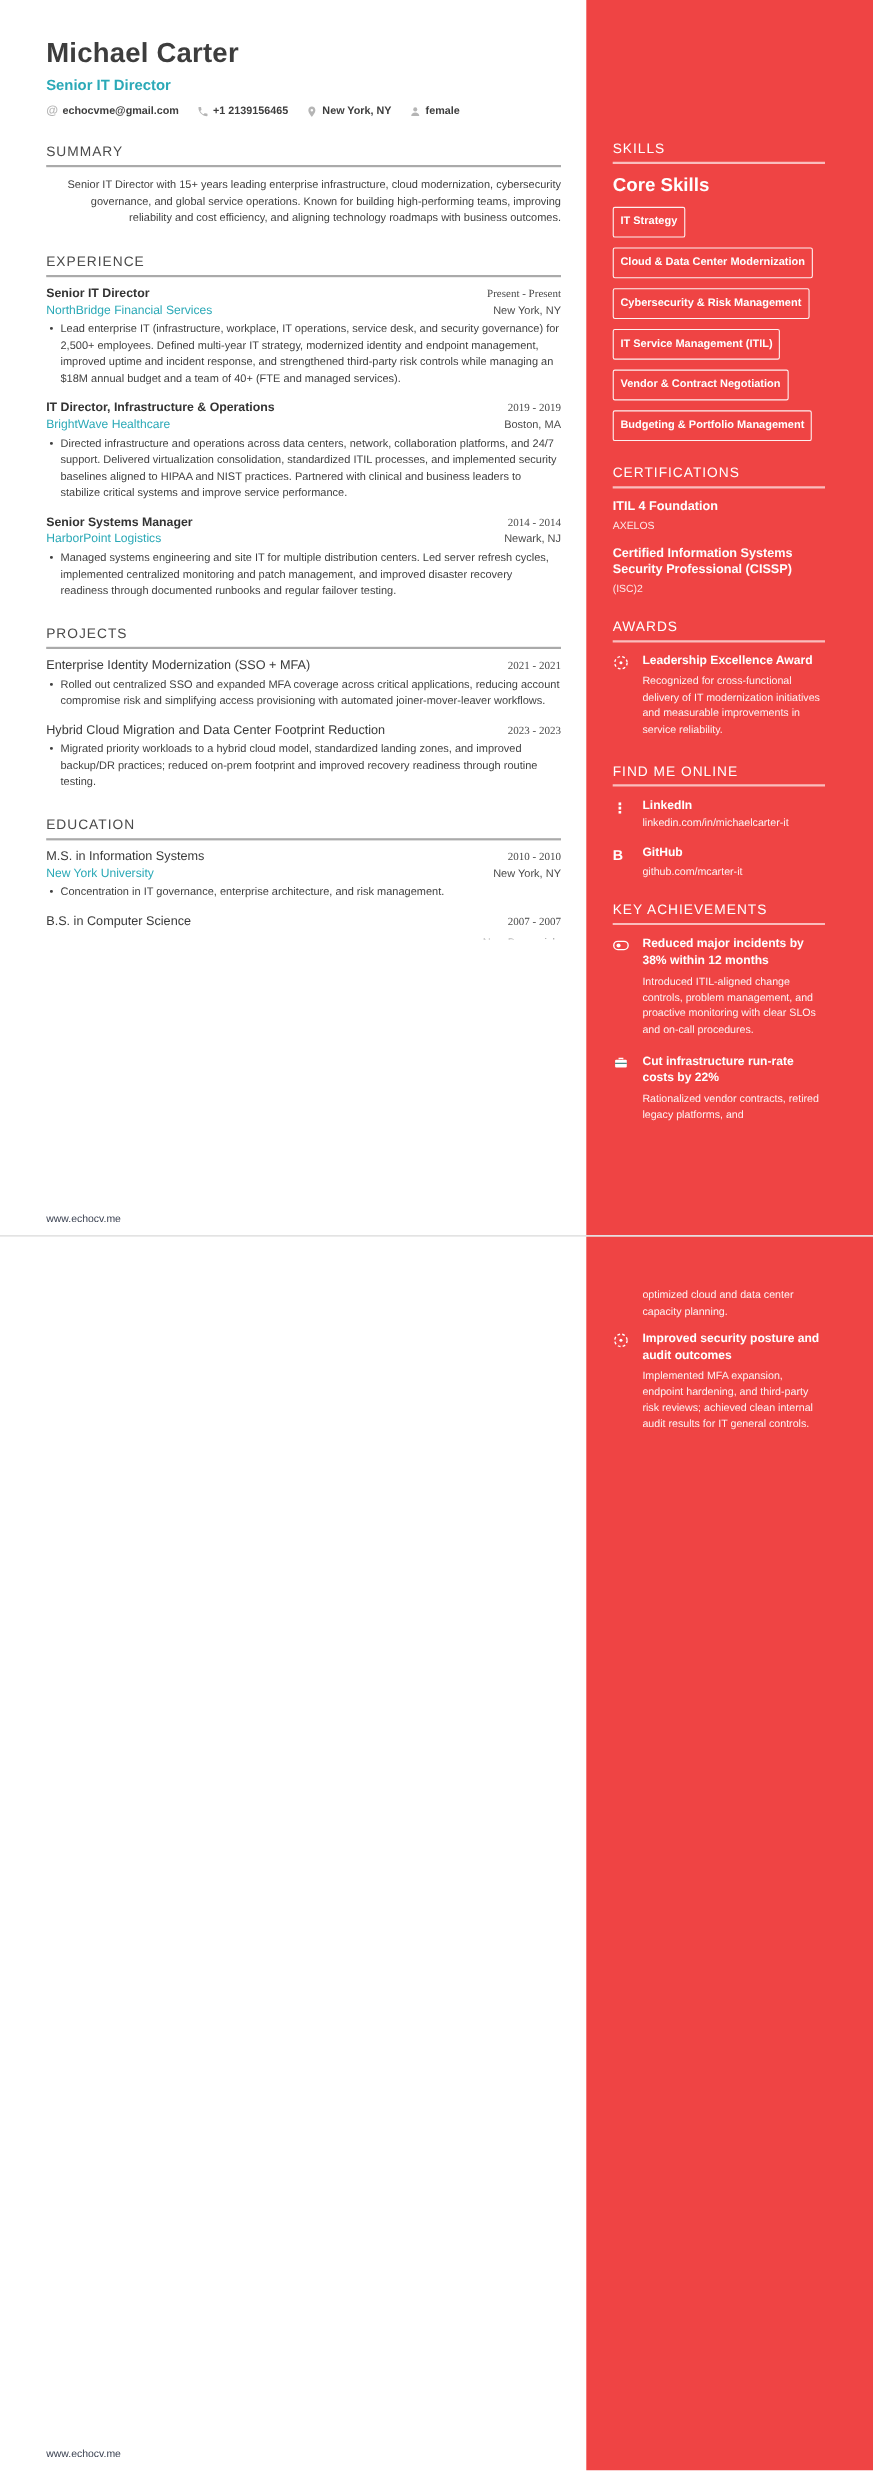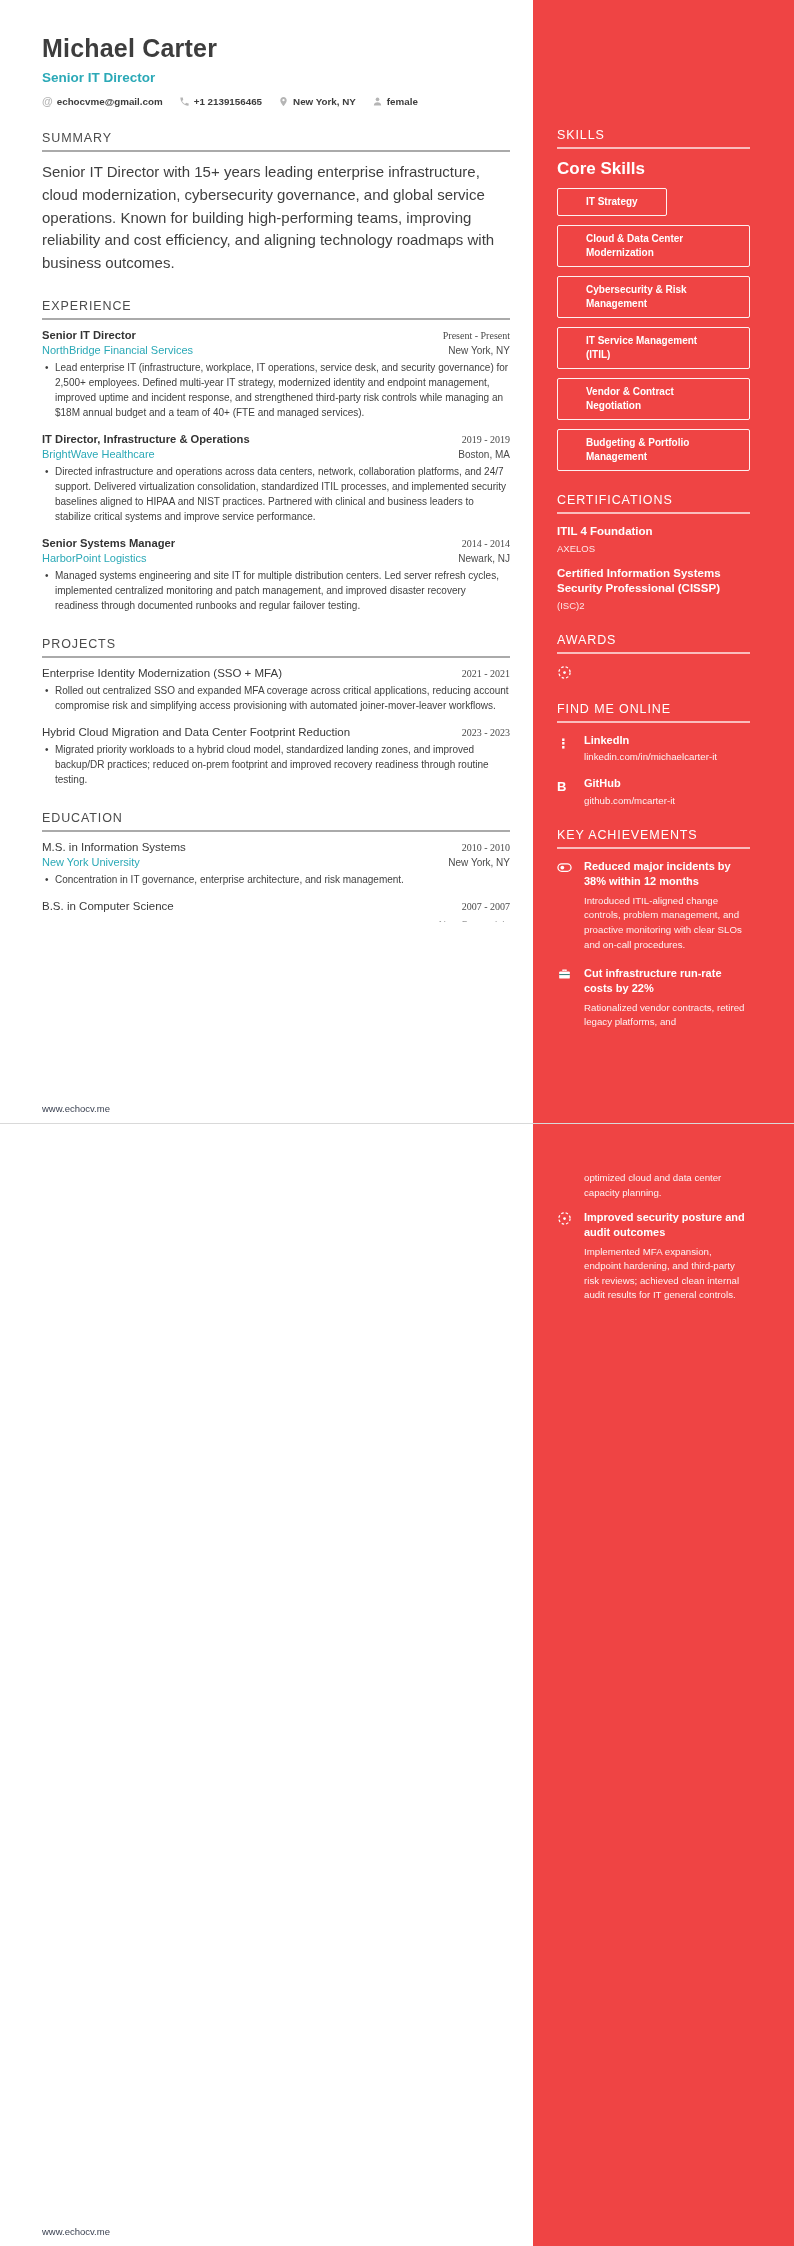--- a/index.html
+++ b/index.html
@@ -19,21 +19,21 @@
   .headline { font-size:13.5px; font-weight:600; color:#2ba9b7; margin-top:7px; }
   .contact-row { display:flex; align-items:center; gap:16px; margin-top:11px; }
   .contact-item { display:flex; align-items:center; gap:4px; font-size:9.8px; font-weight:700; color:#3d3d3d; }
   .cicon { color:#b5b5b5; font-size:11px; font-weight:700; line-height:1; display:inline-flex; align-items:center; }
   .cicon svg { width:11px; height:11px; display:block; }
 
   .section { margin-top:24px; }
   .sec-h { font-size:12.5px; font-weight:500; color:#4b4b4b; letter-spacing:0.9px; }
   .rule { border:none; border-top:2px solid #aaaaaa; margin-top:5px; margin-bottom:9px; }
 
-  .summary-text { font-size:15px; line-height:1.52; color:#3f3f3f; }
+  .summary-text { font-size:10px; line-height:1.52; color:#3f3f3f;text-align:right; }
 
   .entry { margin-bottom:13px; }
   .entry-top { display:flex; justify-content:space-between; align-items:baseline; }
   .entry-title { font-size:11.2px; font-weight:700; color:#333; }
   .entry-title.plain { font-weight:400; font-size:11.5px; color:#3a3a3a;text-align:right; }
   .entry-dates { font-size:10px; color:#4a4a4a; white-space:nowrap;font-family:Liberation Serif, serif; }
   .entry-sub { display:flex; justify-content:space-between; align-items:baseline; margin-top:3px; }
   .entry-company { font-size:11px; font-weight:500; color:#2ba9b7; }
   .entry-loc { font-size:10px; color:#4a4a4a; }
   ul.bullets { list-style:none; margin-top:4px; }
@@ -53,21 +53,21 @@
   }
   .page.second .sidebar { padding-top:47px; }
   .sb-h { font-size:12.5px; font-weight:500; letter-spacing:0.9px; color:#fff; }
   .sb-rule { border:none; border-top:2px solid rgba(255,255,255,0.65); margin-top:5px; margin-bottom:10px; }
   .sb-section { margin-bottom:22px; }
 
   .skills-group { font-size:17px; font-weight:700; margin-bottom:9px; }
   .chip-wrap { margin-bottom:9px; }
   .chip {
     display:inline-block; border:1px solid rgba(255,255,255,0.92);
-    padding:6px 28px; font-size:10px; font-weight:700; line-height:1.4;
+    padding:6px 6px; font-size:10px; font-weight:700; line-height:1.4;
     border-radius:2px; color:#fff; max-width:100%;
   }
 
   .cert { margin-bottom:12px; }
   .cert-name { font-size:11.5px; font-weight:600; line-height:1.35; }
   .cert-issuer { font-size:9.5px; color:rgba(255,255,255,0.88); margin-top:3px; }
 
   .sb-item { display:flex; gap:10px; margin-bottom:14px; }
   .sb-ic { flex:0 0 17px; padding-top:1px; color:#fff; }
   .sb-ic svg { width:15px; height:15px; display:block; }
@@ -261,20 +261,24 @@
     <div class="sb-section">
       <div class="sb-h">AWARDS</div>
       <hr class="sb-rule">
       <div class="sb-item">
         <div class="sb-ic">
           <svg viewBox="0 0 24 24">
               <circle cx="12" cy="12" r="9" fill="none" stroke="#fff" stroke-width="2" stroke-dasharray="4 3.2"></circle>
               <circle cx="12" cy="12" r="2.2" fill="#fff"></circle>
             </svg>
         </div>
+        <div class="sb-item-body">
+          <div class="sb-item-title">Leadership Excellence Award</div>
+          <div class="sb-item-desc">Recognized for cross-functional delivery of IT modernization initiatives and measurable improvements in service reliability.</div>
+        </div>
       </div>
     </div>
 
     <div class="sb-section">
       <div class="sb-h">FIND ME ONLINE</div>
       <hr class="sb-rule">
       <div class="sb-item">
         <div class="sb-ic"><span class="glyph">⋮</span></div>
         <div class="sb-item-body">
           <div class="sb-item-title">LinkedIn</div>

